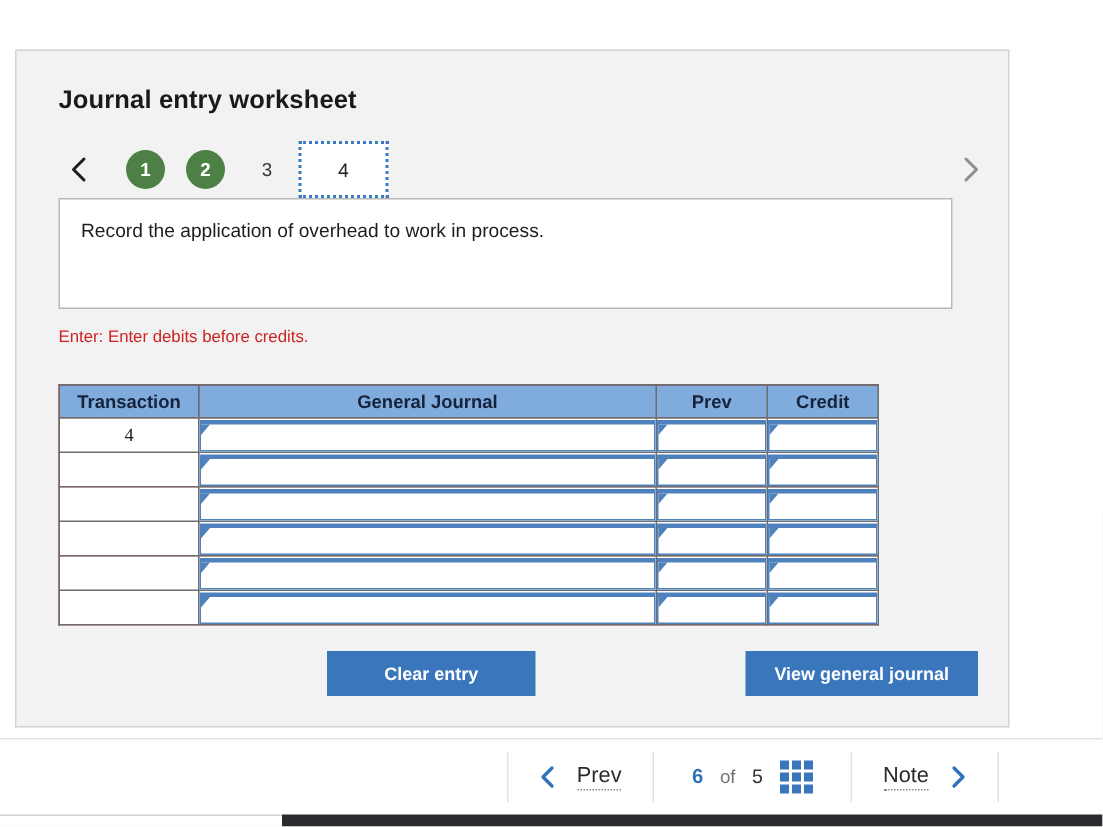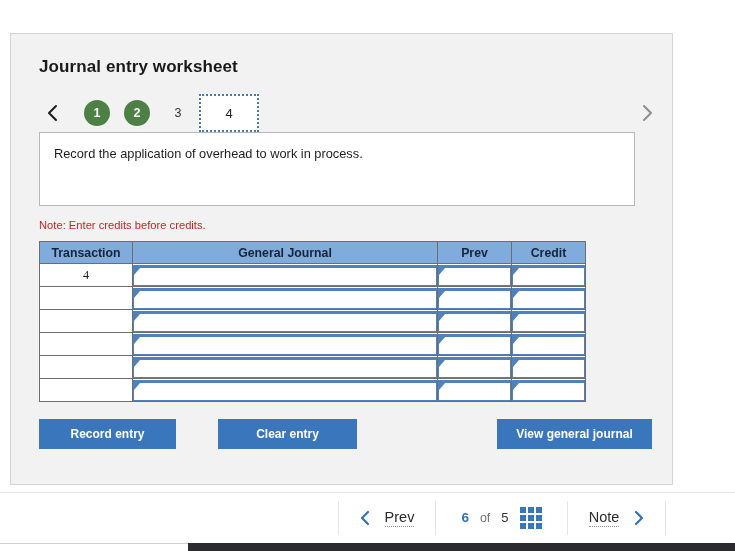--- a/index.html
+++ b/index.html
@@ -121,21 +121,21 @@
 
   .note {
     margin-top: 12px;
     font-size: 11.2px;
     color: #cc2222;
     line-height: 14px;
   }
 
   
   .jtable {
-    margin-top: 9px;
+    margin-top: 24px;
     border-collapse: collapse;
     table-layout: fixed;
     width: 546px;
     background: #b91c1c;
   }
   .jtable th, .jtable td {
     border: 1px solid #6d6d6d;
     padding: 0;
     box-sizing: border-box;
   }
@@ -323,21 +323,21 @@
               <polyline points="4,3 11,10 4,17" fill="none" stroke="#8d8d8d" stroke-width="2" stroke-linecap="round" stroke-linejoin="round"></polyline>
             </svg>
           </span>
         </div>
       </div>
 
       <div class="instr-box">
         <span>Record the application of overhead to work in process.</span>
       </div>
 
-      <div class="note">Note: Enter credits before credits.</div>
+      <div class="note">Enter: Enter debits before credits.</div>
 
       <table class="jtable">
         <thead>
           <tr>
             <th class="col-trans">Transaction</th>
             <th class="col-gj">General Journal</th>
             <th class="col-debit">Prev</th>
             <th class="col-credit">Credit</th>
           </tr>
         </thead>
@@ -418,21 +418,20 @@
               </td>
             <td>
                 <div class="cellbox"></div>
               </td>
           </tr>
 
         </tbody>
       </table>
 
       <div class="btn-row">
-        <button class="btn btn-record">Record entry</button>
         <button class="btn btn-clear">Clear entry</button>
         <button class="btn btn-view">View general journal</button>
       </div>
 
     </div>
   </div>
 
   <div class="pagebar">
 
     <div class="pg-sep"></div>

